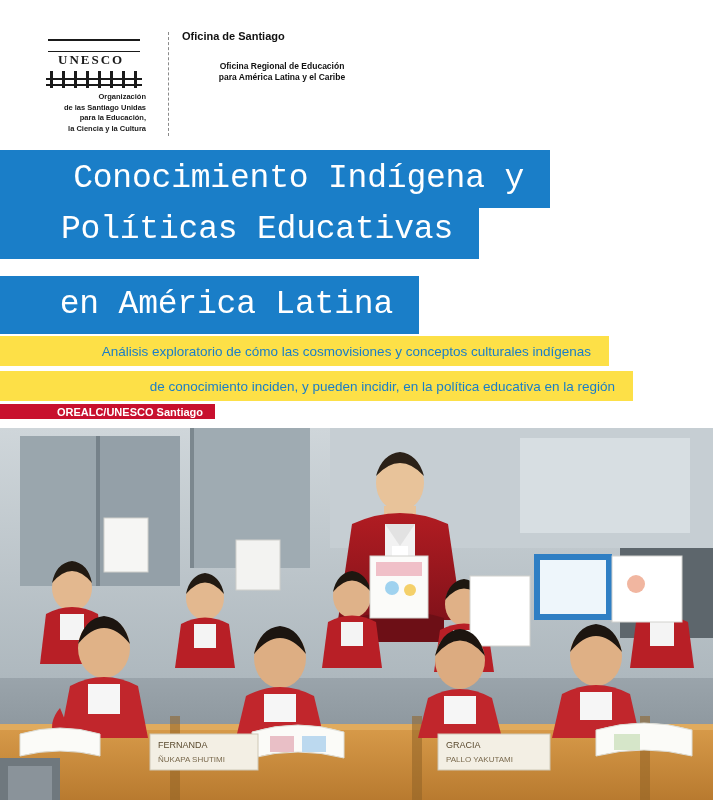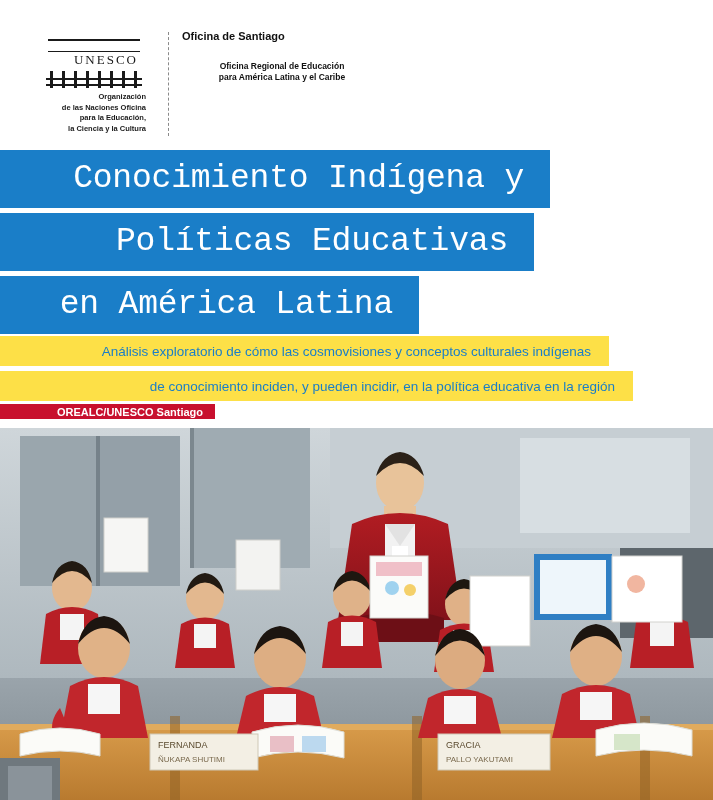--- a/index.html
+++ b/index.html
@@ -40,29 +40,28 @@
   }
   .unesco-temple {
     position: absolute;
     left: 0;
     top: 4px;
     width: 100px;
     height: 52px;
   }
   .unesco-word {
     position: absolute;
-    left: 22px;
+    left: 16px;
     top: 18px;
     width: 84px;
-    text-align: center;
     font-size: 13px;
     letter-spacing: 2px;
     color: #1a1a1a;
     font-family: "Liberation Serif", serif;
-    font-weight: normal;
+    font-weight: bold;
   }
   .temple-lines {
     position: absolute;
     left: 8px;
     top: 32px;
     width: 88px;
     height: 22px;
   }
   .temple-lines i {
     position: absolute;
@@ -137,23 +136,24 @@
     font-family: Liberation Mono, monospace;
   }
   .title-band-1 {
     left: 0;
     top: 150px;
     width: 550px;
     height: 58px;
   }
   .title-band-2 {
     left: 0;
-    top: 213px;
-    width: 534px;
+    top: 201px;
+    width: 467px;
     height: 58px;
+    padding-left: 12px;
   }
   .title-band-3 {
     left: 0;
     top: 276px;
     width: 419px;
     height: 58px;
   }
   .title-text {
     position: absolute;
     right: 26px;
@@ -253,21 +253,21 @@
             <i style="left:48px"></i>
             <i style="left:60px"></i>
           <i style="left:72px"></i>
             <i style="left:84px"></i>
         </div>
         <div class="temple-base"></div>
       </div>
 
       <div class="unesco-sub">
         <div>Organización</div>
-        <div>de las Naciones Oficina</div>
+        <div>de las Santiago Unidas</div>
         <div>para la Educación,</div>
         <div>la Ciencia y la Cultura</div>
       </div>
 
       <div class="divider-v"></div>
 
       <div class="office-title">Oficina de Santiago</div>
       <div class="office-sub">
         <div>Oficina Regional de Educación</div>
         <div>para América Latina y el Caribe</div>

